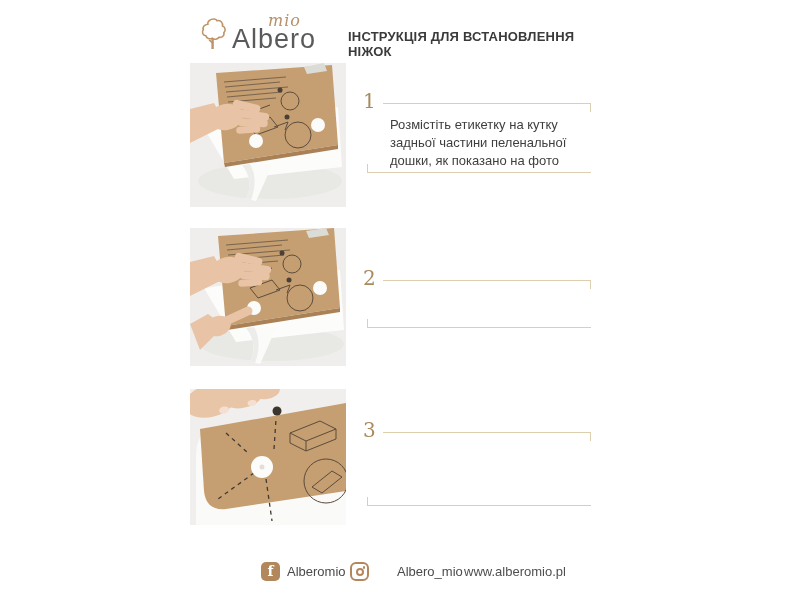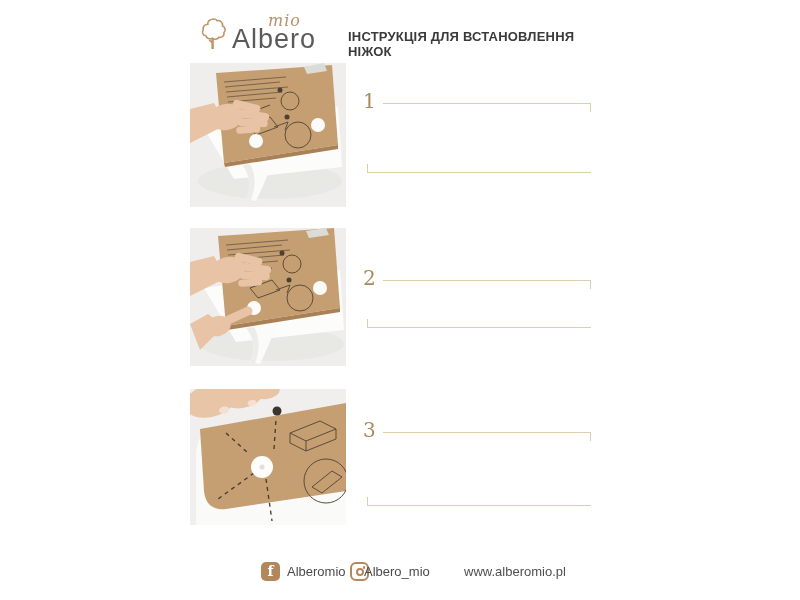--- a/index.html
+++ b/index.html
@@ -36,21 +36,21 @@
   
   .footer-label{position:absolute;top:564px;font-size:13px;color:#4a4a4a;}
   .fb-icon{position:absolute;left:261px;top:562px;width:19px;height:19px;border-radius:5px;
     background:#b3875c;color:#fff;text-align:center;}
   .fb-icon span{font-family:"DejaVu Serif",serif;font-weight:bold;font-size:14px;line-height:19px;}
   .ig-icon{position:absolute;left:350px;top:562px;width:15px;height:15px;border:2px solid #b3875c;
     border-radius:6px;}
   .ig-lens{position:absolute;left:3.5px;top:3.5px;width:4px;height:4px;border:2px solid #b3875c;border-radius:50%;}
   .ig-dot{position:absolute;right:2px;top:2px;width:2.5px;height:2.5px;background:#b3875c;border-radius:50%;}
   .fb-label{left:287px;}
-  .ig-label{left:364px;}
+  .ig-label{left:397px;}
   .website{left:464px;color:#4f4f4f;}
 </style>
 </head>
 <body>
 
 <div class="logo">
   <svg class="logo-tree" width="30" height="36" viewBox="0 0 30 36">
     <path d="M15 3 C10.8 3 8.4 5.8 8.8 8.2 C5.4 8.4 3.4 11.2 4.3 13.8 C2.4 16 3.8 19.4 6.8 19.8 C7.5 22.4 10.8 23.6 13.2 22.2 C15.2 23.9 18.6 23.4 20 21.3 C23.2 21.9 25.6 19.4 24.9 16.6 C27.1 14.5 26.2 10.8 23.5 10 C24.1 6.7 21.2 3.8 18.1 4.7 C17.4 3.6 16.3 3 15 3 Z" fill="none" stroke="#bd9468" stroke-width="1.6"></path>
     <path d="M13.6 22 L13.6 33" stroke="#bd9468" stroke-width="2.4"></path>
     <path d="M13.6 27 L10.2 23.8" stroke="#bd9468" stroke-width="1.6"></path>
@@ -94,20 +94,23 @@
         <ellipse cx="36" cy="54" rx="17" ry="13" transform="rotate(-12 36 54)"></ellipse>
         <rect x="44" y="36" width="28" height="8" rx="4" transform="rotate(14 44 36)"></rect>
         <rect x="48" y="46" width="32" height="8" rx="4" transform="rotate(8 48 46)"></rect>
         <rect x="48" y="55" width="30" height="8" rx="4" transform="rotate(3 48 55)"></rect>
         <rect x="46" y="64" width="24" height="7" rx="3.5" transform="rotate(-4 46 64)"></rect>
       </g>
     </svg>
   </div>
   <div class="num">1</div>
   <div class="topline"></div>
+  <div class="step-text">Розмістіть етикетку на кутку
+задньої частини пеленальної
+дошки, як показано на фото</div>
   <div class="bottomline"></div>
 </div>
 
 <div class="step" id="step2">
   <div class="photo">
     <svg width="156" height="138" viewBox="0 0 156 138" role="img" aria-label="Палець прикладений до круглого вирізу в картонній етикетці">
       <rect width="156" height="138" fill="#efeeec"></rect>
       <ellipse cx="82" cy="116" rx="72" ry="17" fill="#e6e6e2" opacity="0.7"></ellipse>
       <polygon points="14,60 150,42 154,102 46,114" fill="#fcfcfb"></polygon>
       <path d="M56 100 C64 110 66 122 60 134 L70 136 C77 122 81 110 87 99 Z" fill="#fbfbfa"></path>

